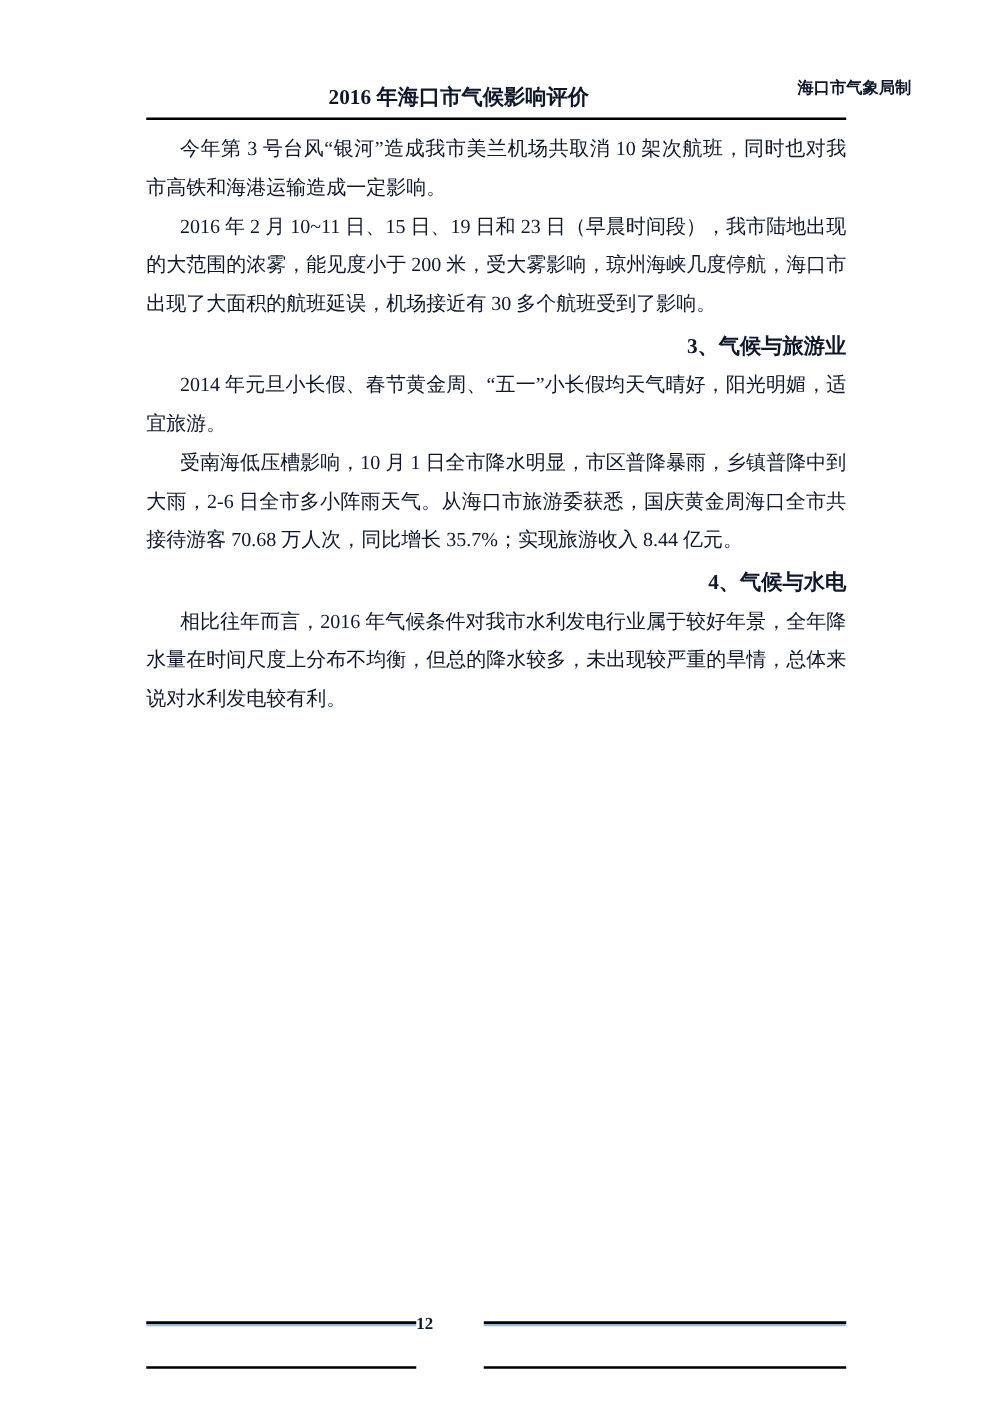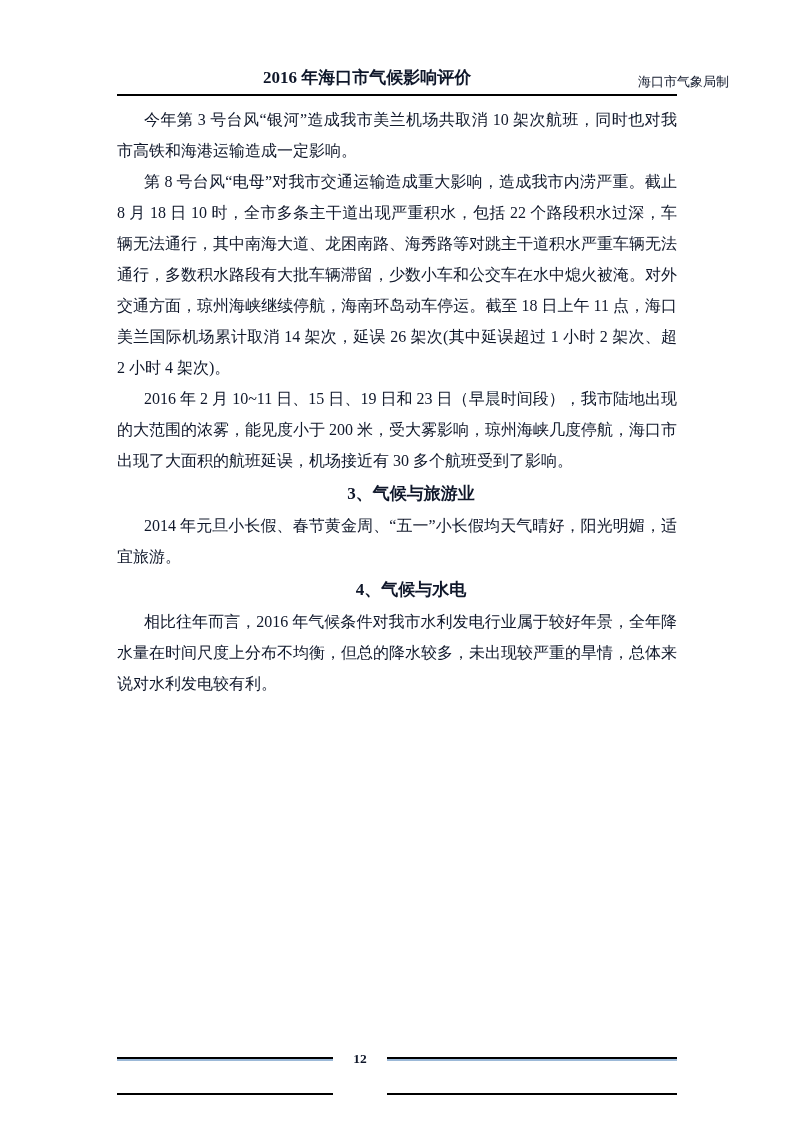--- a/index.html
+++ b/index.html
@@ -31,23 +31,23 @@
   .header-title {
     display: inline-block;
     font-size: 17px;
     font-weight: bold;
     line-height: 20px;
     white-space: nowrap;
   }
   .header-right {
     position: absolute;
     right: -52px;
-    bottom: 3px;
+    bottom: 15px;
     font-size: 13px;
-    font-weight: normal;
+    font-weight: bold;
     white-space: nowrap;
   }
   
   .content {
     position: absolute;
     left: 117px;
     right: 117px;
     top: 100px;
     font-size: 16px;
     line-height: 31px;
@@ -56,42 +56,41 @@
   }
   .content p.body        { text-indent: 27px; }
   .content p.body-flush  { text-indent: 0; }
   .content h2.heading {
     font-size: 17px;
     font-weight: bold;
     line-height: 31px;
     padding-left: 28px;
     margin-top: 2px;
     margin-bottom: 1px;
-    text-align: center;
+    text-align: right;
   }
   
   .footer-row1 {
     position: absolute;
     left: 117px;
     right: 117px;
     top: 1046px;
     height: 18px;
     display: flex;
     align-items: center;
   }
   .fline-shadowed {
     height: 4px;
     background: linear-gradient(to bottom, #000000 0 2px, #9cb9d8 2px 4px);
   }
   .fline-plain { height: 2px; background: #000000; }
   .fl-left  { width: 216px; }
   .fl-right { flex: 1; }
   .fnum-box {
     width: 54px;
-    text-align: center;
     font-size: 13.5px;
     font-weight: bold;
     line-height: 18px;
   }
   .footer-row2 {
     position: absolute;
     left: 117px;
     right: 117px;
     top: 1089px;
     display: flex;
@@ -105,24 +104,24 @@
 
   <div class="header">
     <div class="header-row">
       <span class="header-title">2016 年海口市气候影响评价</span>
       <span class="header-right">海口市气象局制</span>
     </div>
   </div>
 
   <div class="content">
       <p class="body">今年第 3 号台风“银河”造成我市美兰机场共取消 10 架次航班，同时也对我市高铁和海港运输造成一定影响。</p>
-      <p class="body">第 8 号台风“电母”对我市交通运输造成重大影响，造成我市内涝严重。截止 8 月 18 日 10 时，全市多条主干道出现严重积水，包括 22 个路段积水过深，车辆无法通行，其中南海大道、龙困南路、海秀路等对跳主干道积水严重车辆无法通行，多数积水路段有大批车辆滞留，少数小车和公交车在水中熄火被淹。对外交通方面，琼州海峡继续停航，海南环岛动车停运。截至 18 日上午 11 点，海口美兰国际机场累计取消 14 架次，延误 26 架次(其中延误超过 1 小时 2 架次、超 2 小时 4 架次)。</p>
       <p class="body">2016 年 2 月 10~11 日、15 日、19 日和 23 日（早晨时间段），我市陆地出现的大范围的浓雾，能见度小于 200 米，受大雾影响，琼州海峡几度停航，海口市出现了大面积的航班延误，机场接近有 30 多个航班受到了影响。</p>
       <h2 class="heading">3、气候与旅游业</h2>
       <p class="body">2014 年元旦小长假、春节黄金周、“五一”小长假均天气晴好，阳光明媚，适宜旅游。</p>
+      <p class="body">受南海低压槽影响，10 月 1 日全市降水明显，市区普降暴雨，乡镇普降中到大雨，2-6 日全市多小阵雨天气。从海口市旅游委获悉，国庆黄金周海口全市共接待游客 70.68 万人次，同比增长 35.7%；实现旅游收入 8.44 亿元。</p>
       <h2 class="heading">4、气候与水电</h2>
       <p class="body">相比往年而言，2016 年气候条件对我市水利发电行业属于较好年景，全年降水量在时间尺度上分布不均衡，但总的降水较多，未出现较严重的旱情，总体来说对水利发电较有利。</p>
     </div>
 
   <div class="footer-row1">
     <div class="fline-shadowed fl-left"></div>
     <div class="fnum-box">12</div>
     <div class="fline-shadowed fl-right"></div>
   </div>
 

